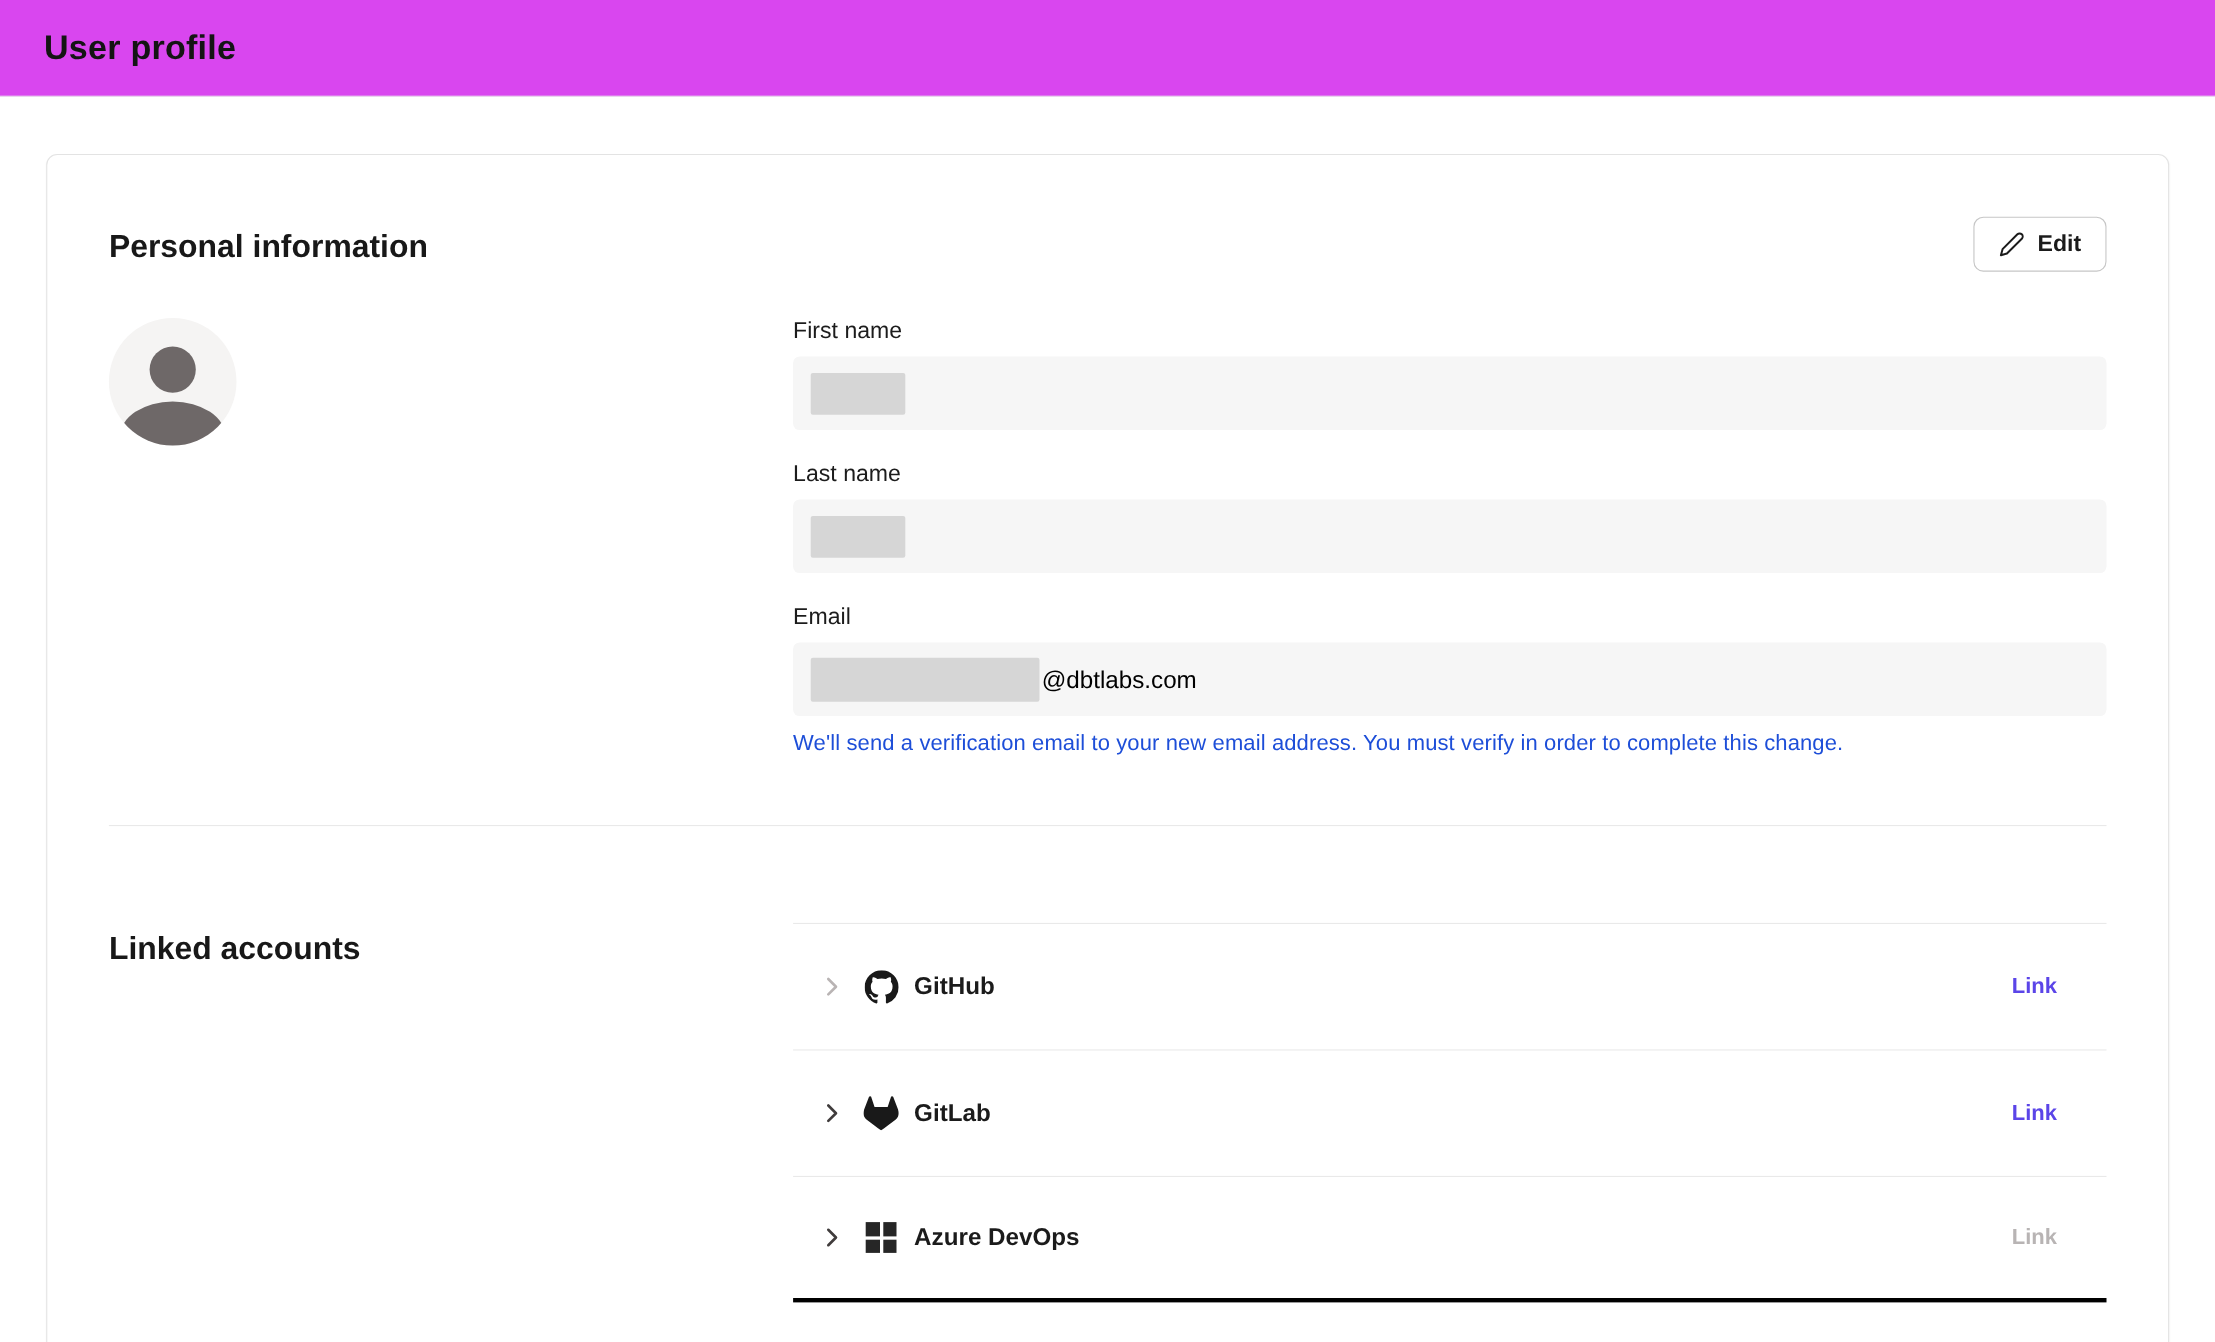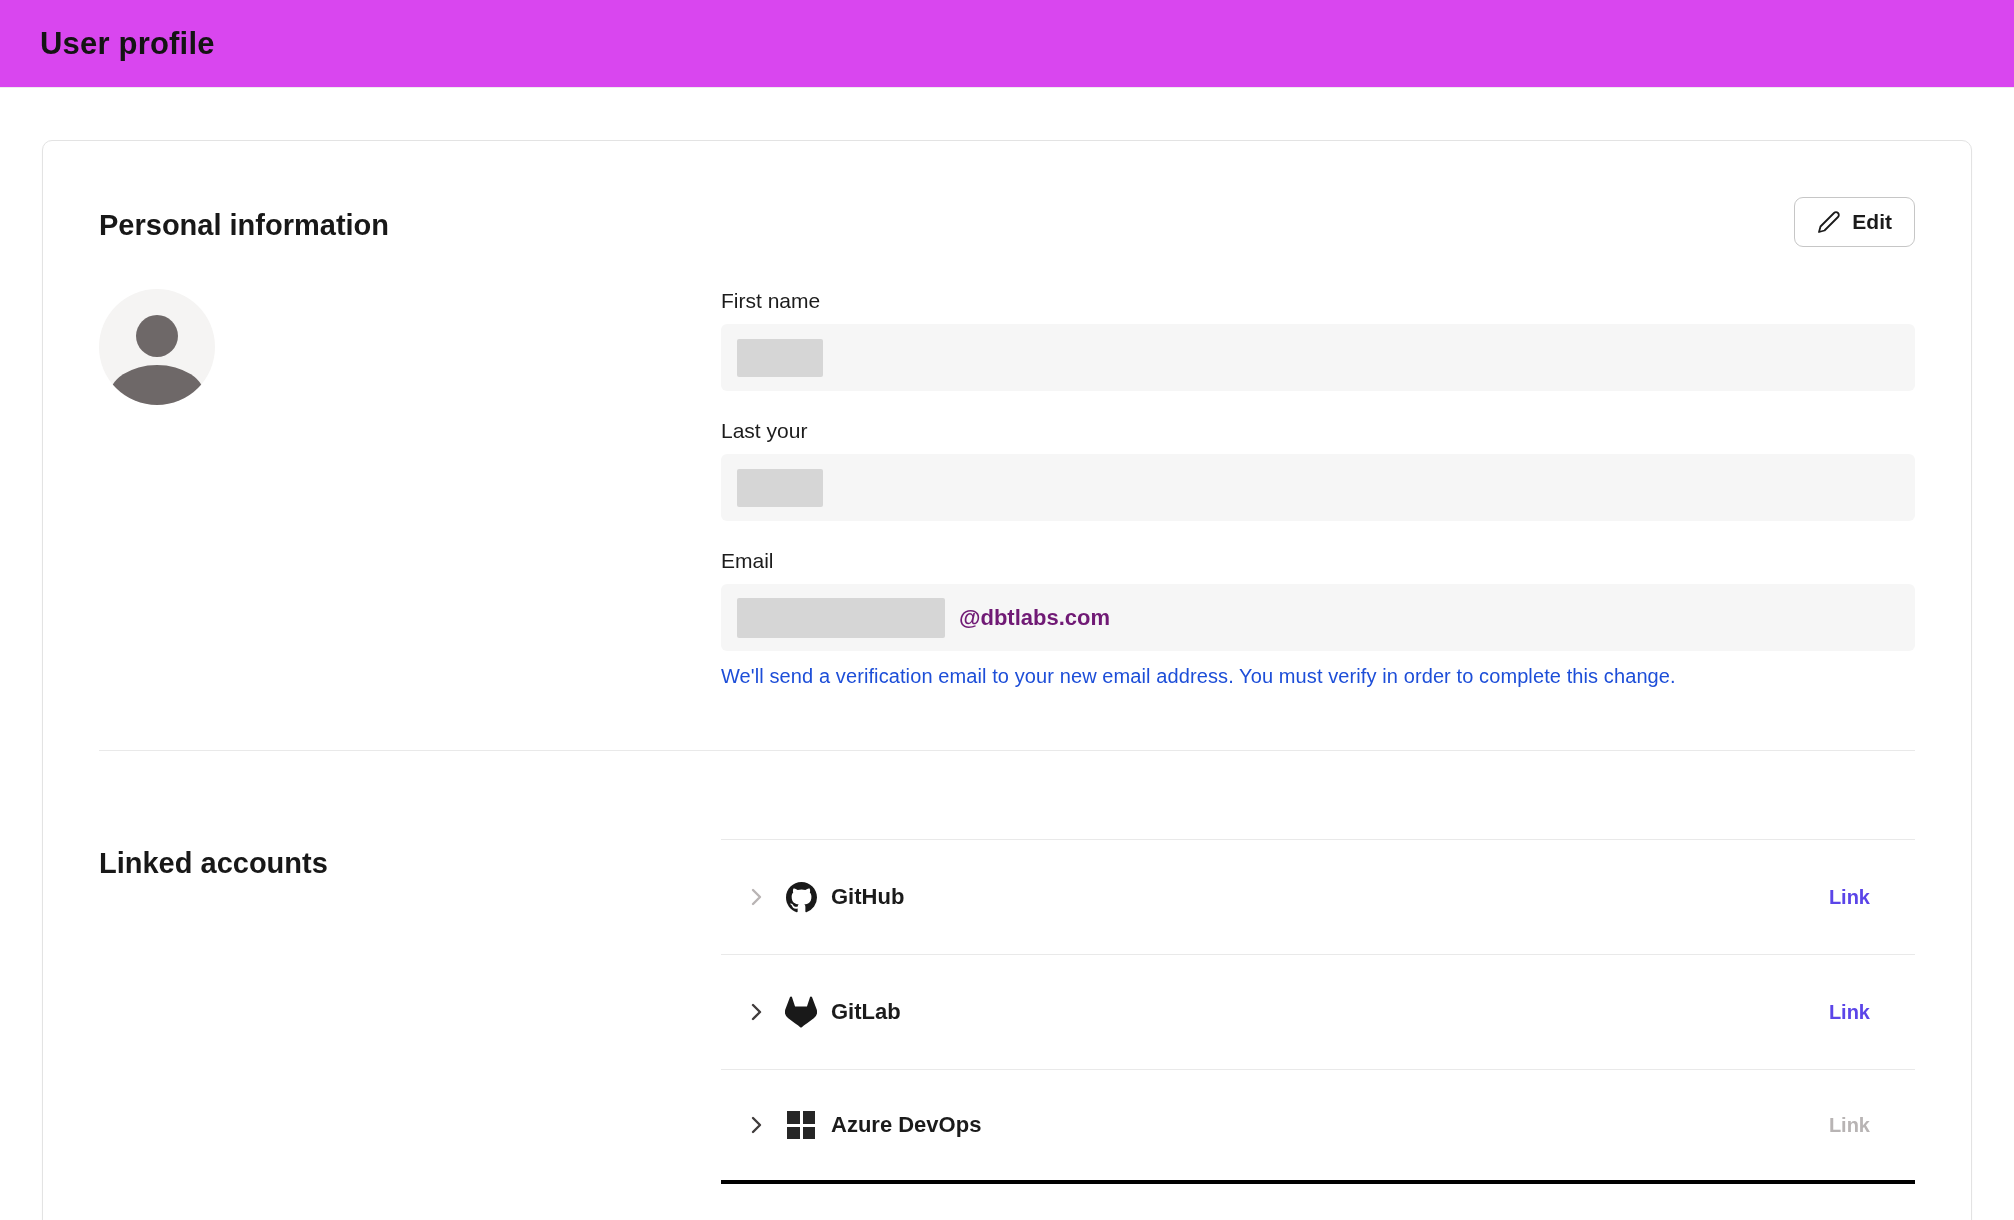--- a/index.html
+++ b/index.html
@@ -34,21 +34,21 @@
   .avatar .body { position:absolute; left:50%; top:76px; transform:translateX(-50%);
                   width:96px; height:64px; border-radius:50% 50% 0 0; background:#6e6868; }
   .pi-form { flex:1; }
 
   .field-group { margin-bottom:28px; }
   .field-label { font-size:21px; font-weight:400; color:#1c1c1c; margin-bottom:11px; }
   .field-box { height:67px; background:#f6f6f6; border-radius:6px; display:flex;
                align-items:center; padding:0 16px; }
   .redact { background:#d6d6d6; border-radius:2px; height:38px; width:86px; }
   .redact.lg { width:208px; height:40px; }
-  .email-text { font-size:22px; font-weight:700; color:#701a75; margin-left:14px; }
+  .email-text { font-size:22px; font-weight:400; color:#000000; margin-left:2px; }
   .help-text { font-size:20px; color:#1d4ed8; margin-top:14px; letter-spacing:.1px; }
 
   .divider-full { border:none; border-top:1px solid #e9e9e9; margin:62px 0 0 0; }
 
   
   .la-section { display:flex; margin-top:88px; }
   .la-left { width:622px; flex:0 0 622px; }
   .la-title { font-size:29px; font-weight:700; color:#181818; margin-top:8px; }
   .la-rows { flex:1; }
   .account-row { display:flex; align-items:center; height:115px;
@@ -100,21 +100,21 @@
 
       <div class="pi-form">
         <div class="field-group">
           <div class="field-label">First name</div>
           <div class="field-box">
             <span class="redact"></span>
           </div>
         </div>
 
         <div class="field-group">
-          <div class="field-label">Last your</div>
+          <div class="field-label">Last name</div>
           <div class="field-box">
             <span class="redact"></span>
           </div>
         </div>
 
         <div class="field-group" style="margin-bottom:0">
           <div class="field-label">Email</div>
           <div class="field-box">
             <span class="redact lg"></span>
             <span class="email-text">@dbtlabs.com</span>

